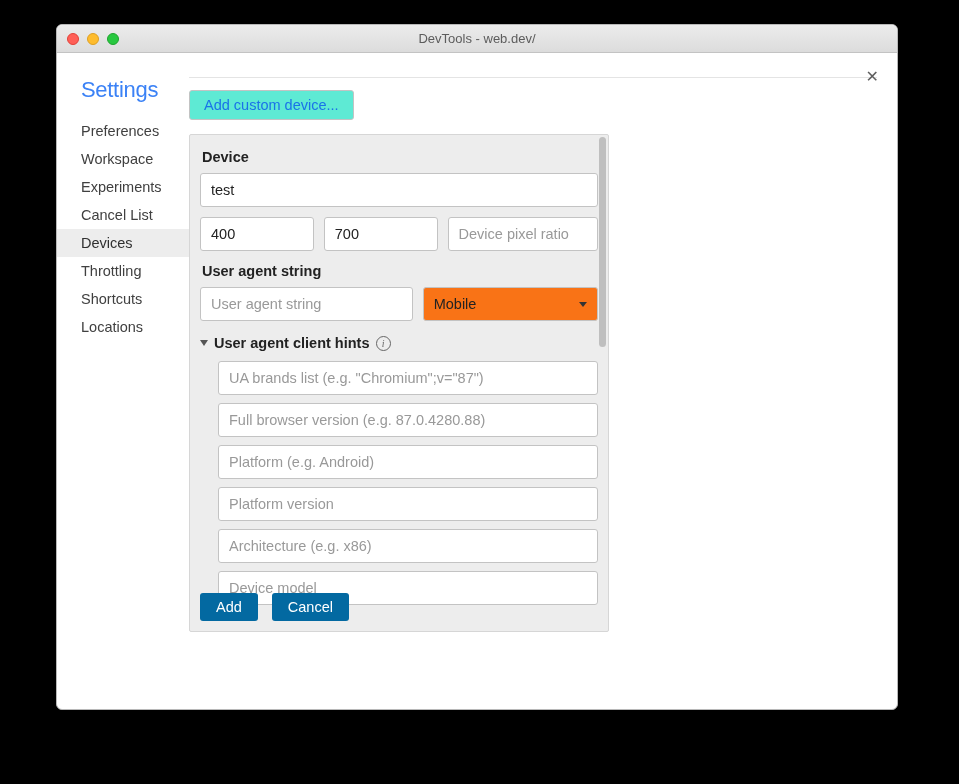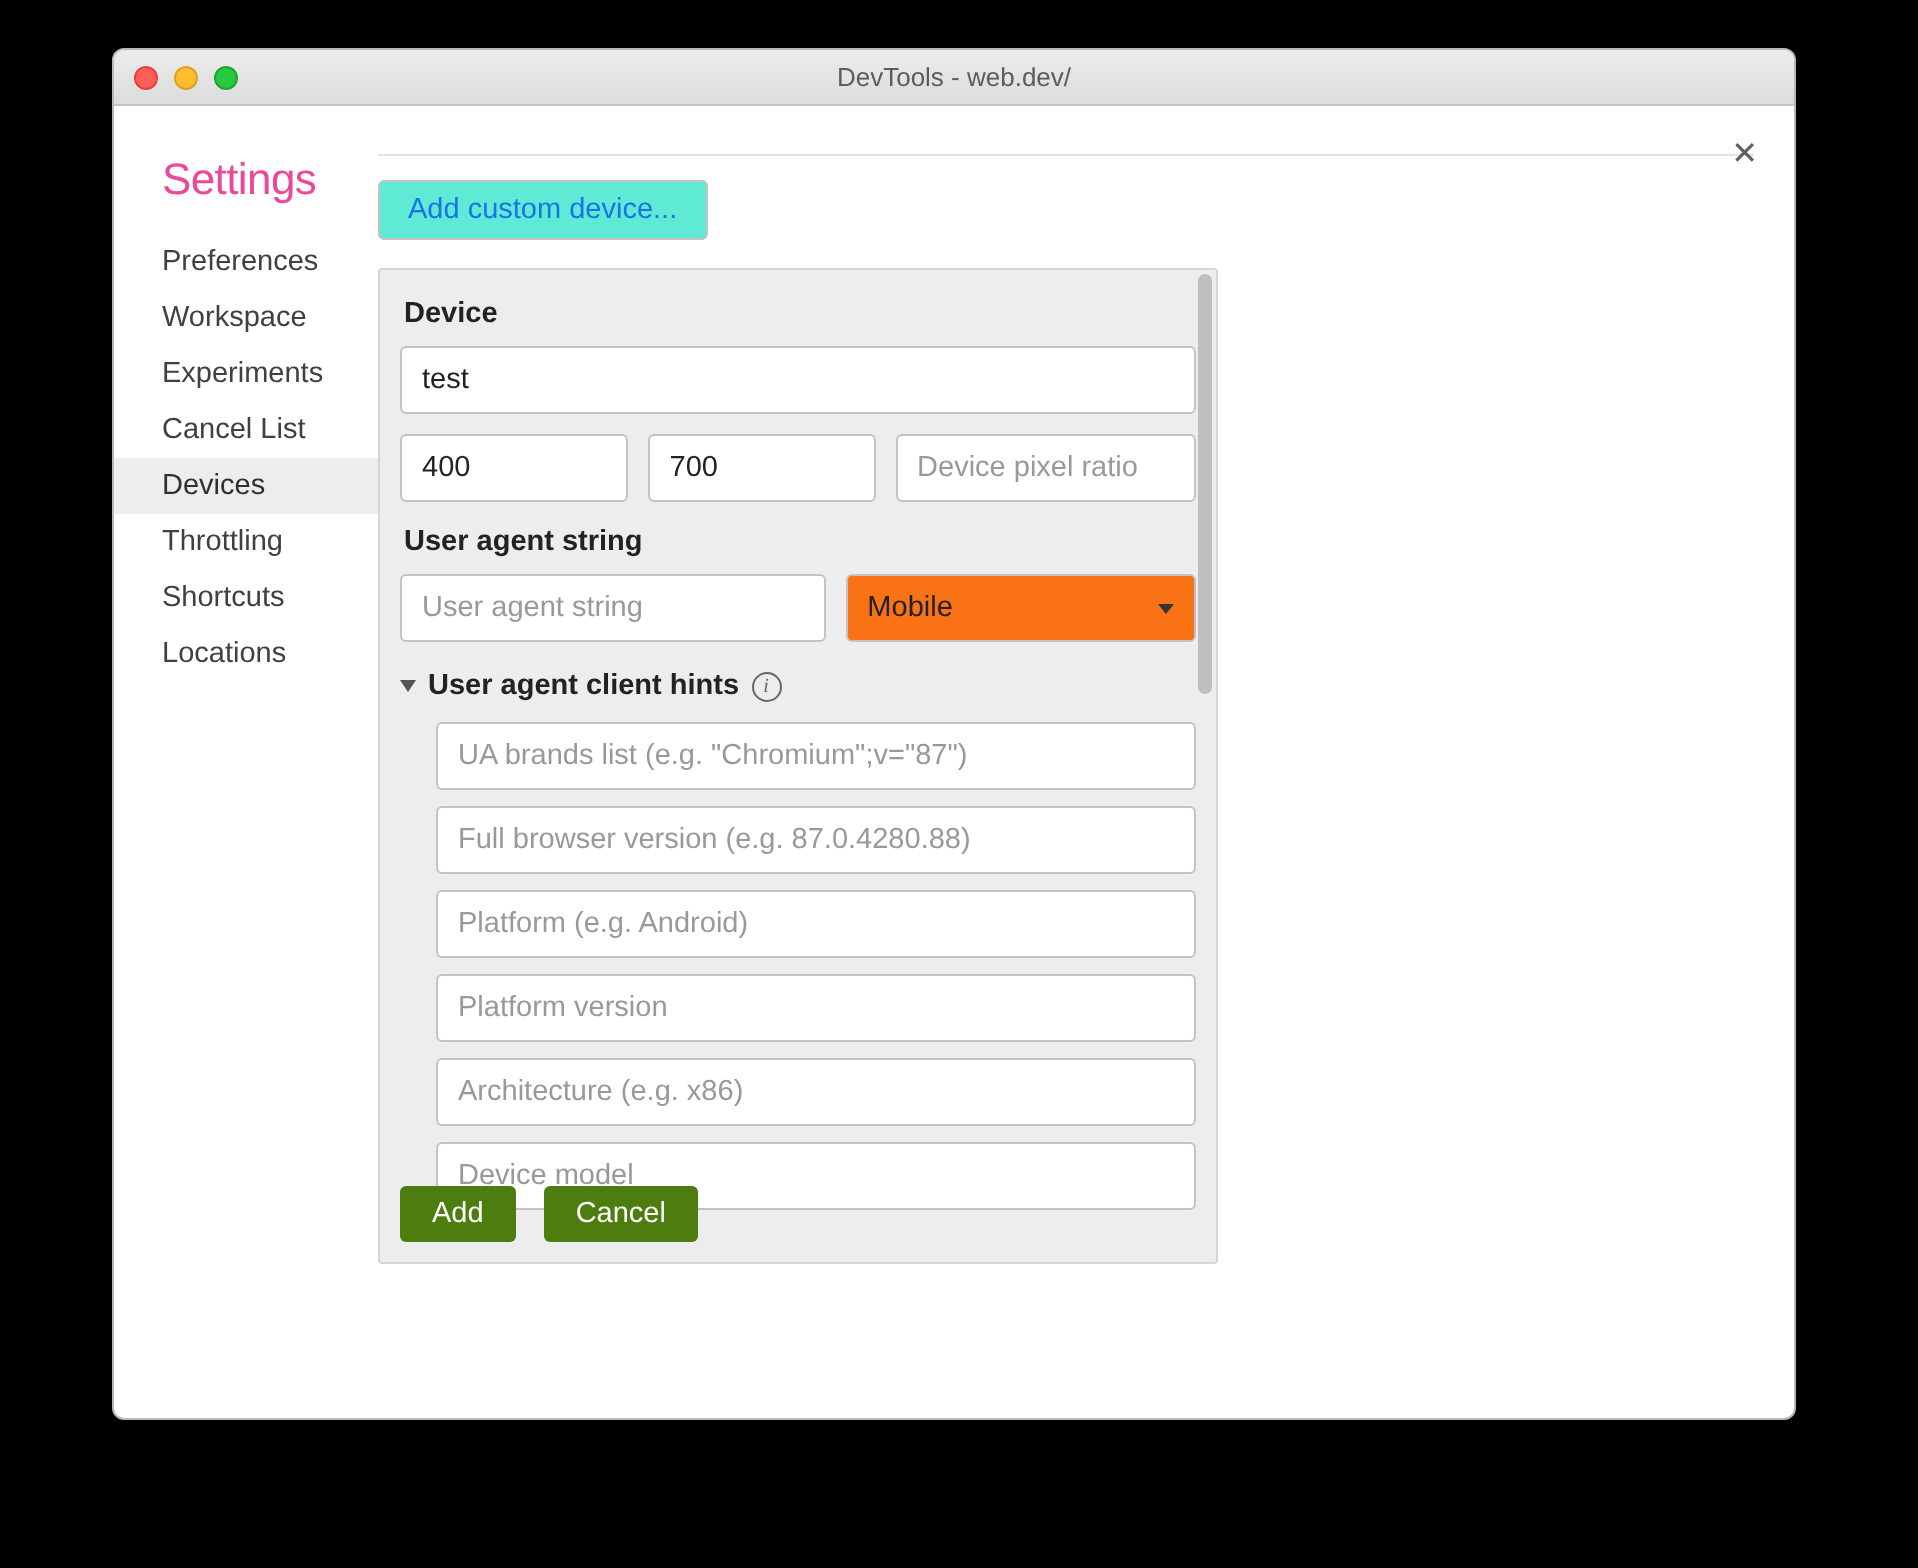--- a/index.html
+++ b/index.html
@@ -27,21 +27,21 @@
   .red { background: #ff5f57; border: 0.5px solid #e24239; }
   .yellow { background: #febc2e; border: 0.5px solid #dea023; }
   .green { background: #28c840; border: 0.5px solid #1fa52e; }
   .title { position: absolute; left: 0; right: 0; text-align: center; font-size: 13px; color: #5c5c5c; pointer-events: none; }
   .content { flex: 1; display: flex; min-height: 0; position: relative; }
   .sidebar {
     width: 132px;
     padding: 24px 0 0 24px;
     flex-shrink: 0;
   }
-  .settings-title { font-size: 22px; font-weight: 400; color: #ec4899; letter-spacing: -0.3px; margin-bottom: 14px; }
+  .settings-title { font-size: 22px; font-weight: 400; color: #3b82f6; letter-spacing: -0.3px; margin-bottom: 14px; }
   .nav { list-style: none; margin: 0; padding: 0; }
   .nav li {
     font-size: 14.5px; color: #404040;
     padding: 6px 10px 6px 0;
     margin-left: -24px; padding-left: 24px;
     cursor: default;
   }
   .nav li.active { background: #ededed; color: #303030; }
   .main {
     flex: 1;
@@ -120,21 +120,21 @@
     font-size: 10px; color: #666; font-family: Georgia, serif; font-style: italic;
   }
   .hints { padding-left: 18px; display: flex; flex-direction: column; gap: 8px; }
   .hints .input { padding: 8px 10px; }
   .footer-btns {
     position: absolute;
     left: 10px; bottom: 10px;
     display: flex; gap: 14px;
   }
   .primary-btn {
-    background: #4d7c0f; color: #fff;
+    background: #0369a1; color: #fff;
     border: none; border-radius: 3px;
     font-size: 14.5px; font-weight: 500;
     padding: 6px 16px; cursor: pointer;
   }
   .fake-scrollbar {
     position: absolute; right: 2px; top: 2px;
     width: 7px; height: 210px;
     background: #bfbfbf; border-radius: 4px;
   }
 </style>

